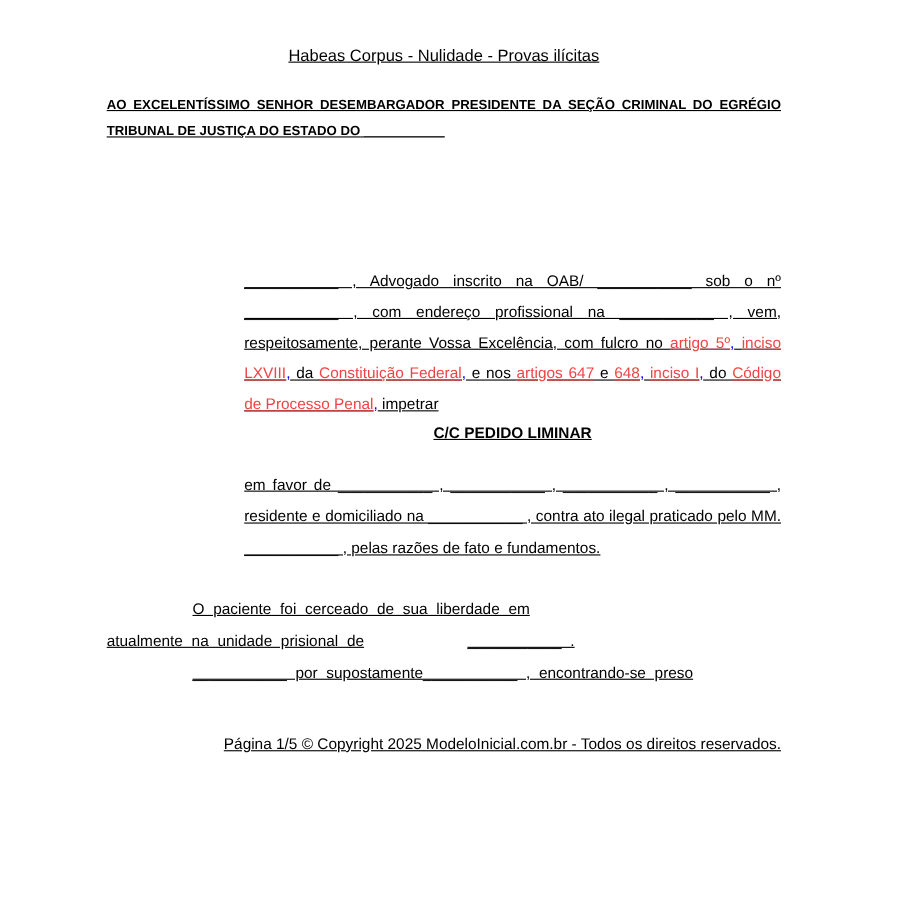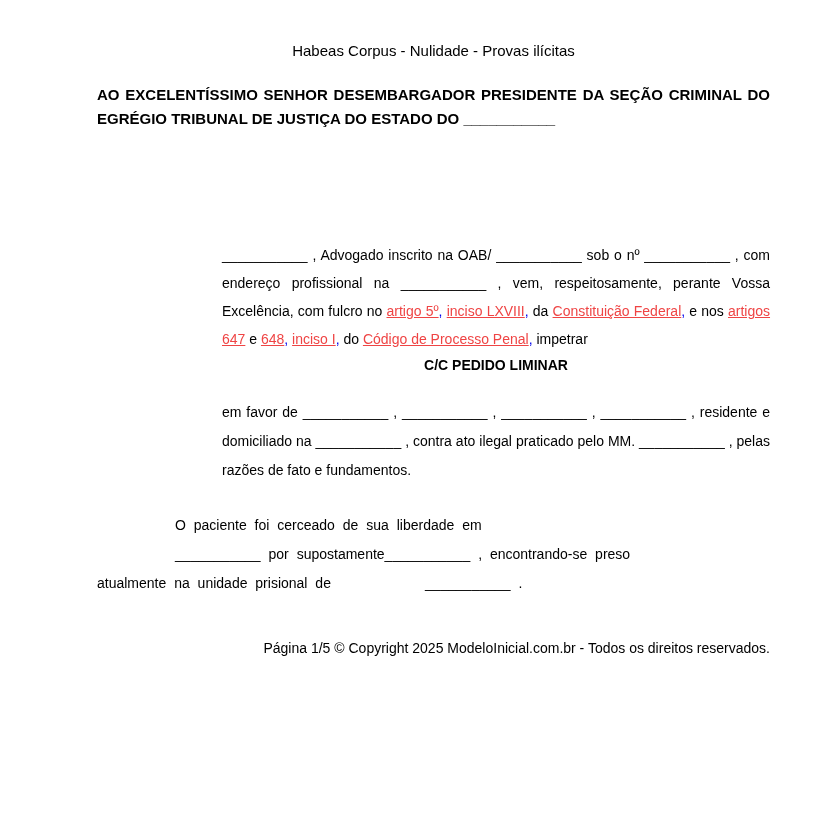--- a/index.html
+++ b/index.html
@@ -7,35 +7,35 @@
   .page {
     width: 828px;
     height: 828px;
     background: #ffffff;
     color: #000000;
     font-family: "Liberation Sans", sans-serif;
     font-size: 14px;
     overflow: hidden;
     position: relative;
   }
-  .content { padding: 42px 58px 0 97px; }
+  .content { padding: 42px 118px 0 97px; text-decoration: underline; }
 
   .doc-title {
     text-align: center;
     font-size: 15px;
     line-height: 17px;
     margin: 0;
   }
 
   .addressee {
     margin: 24px 0 0 0;
     font-weight: bold;
     text-align: justify;
     line-height: 24px;
-    font-size: 15px;
+    font-size: 12px;
   }
 
   .qual {
     margin: 110px 0 0 125px;
     text-align: justify;
     line-height: 28px;
   }
   .lnk { color: #ef4444; text-decoration: underline; cursor: pointer; }
   .pc  { color: #0000EE; }
 
@@ -93,23 +93,23 @@
       <div>C/C PEDIDO LIMINAR</div>
     </div>
 
     <p class="favor">em favor de ___________ , ___________ , ___________ , ___________ , residente e domiciliado na ___________ , contra ato ilegal praticado pelo MM. ___________ , pelas razões de fato e fundamentos.</p>
 
 
     <div class="fatos">
       <div class="f-line sb">
           <span>O paciente foi cerceado de sua liberdade em</span>
         </div>
+      <div class="f-line"><span>atualmente na unidade prisional de</span><span class="gap"></span><span>___________ .</span></div>
       <div class="f-line sb">
           <span>___________ por supostamente</span>
           <span>___________ , encontrando-se preso</span>
         </div>
-      <div class="f-line"><span>atualmente na unidade prisional de</span><span class="gap"></span><span>___________ .</span></div>
     </div>
 
     <p class="page-footer">Página 1/5 © Copyright 2025 ModeloInicial.com.br - Todos os direitos reservados.</p>
 
   </div>
 </div>
 
 </body></html>

